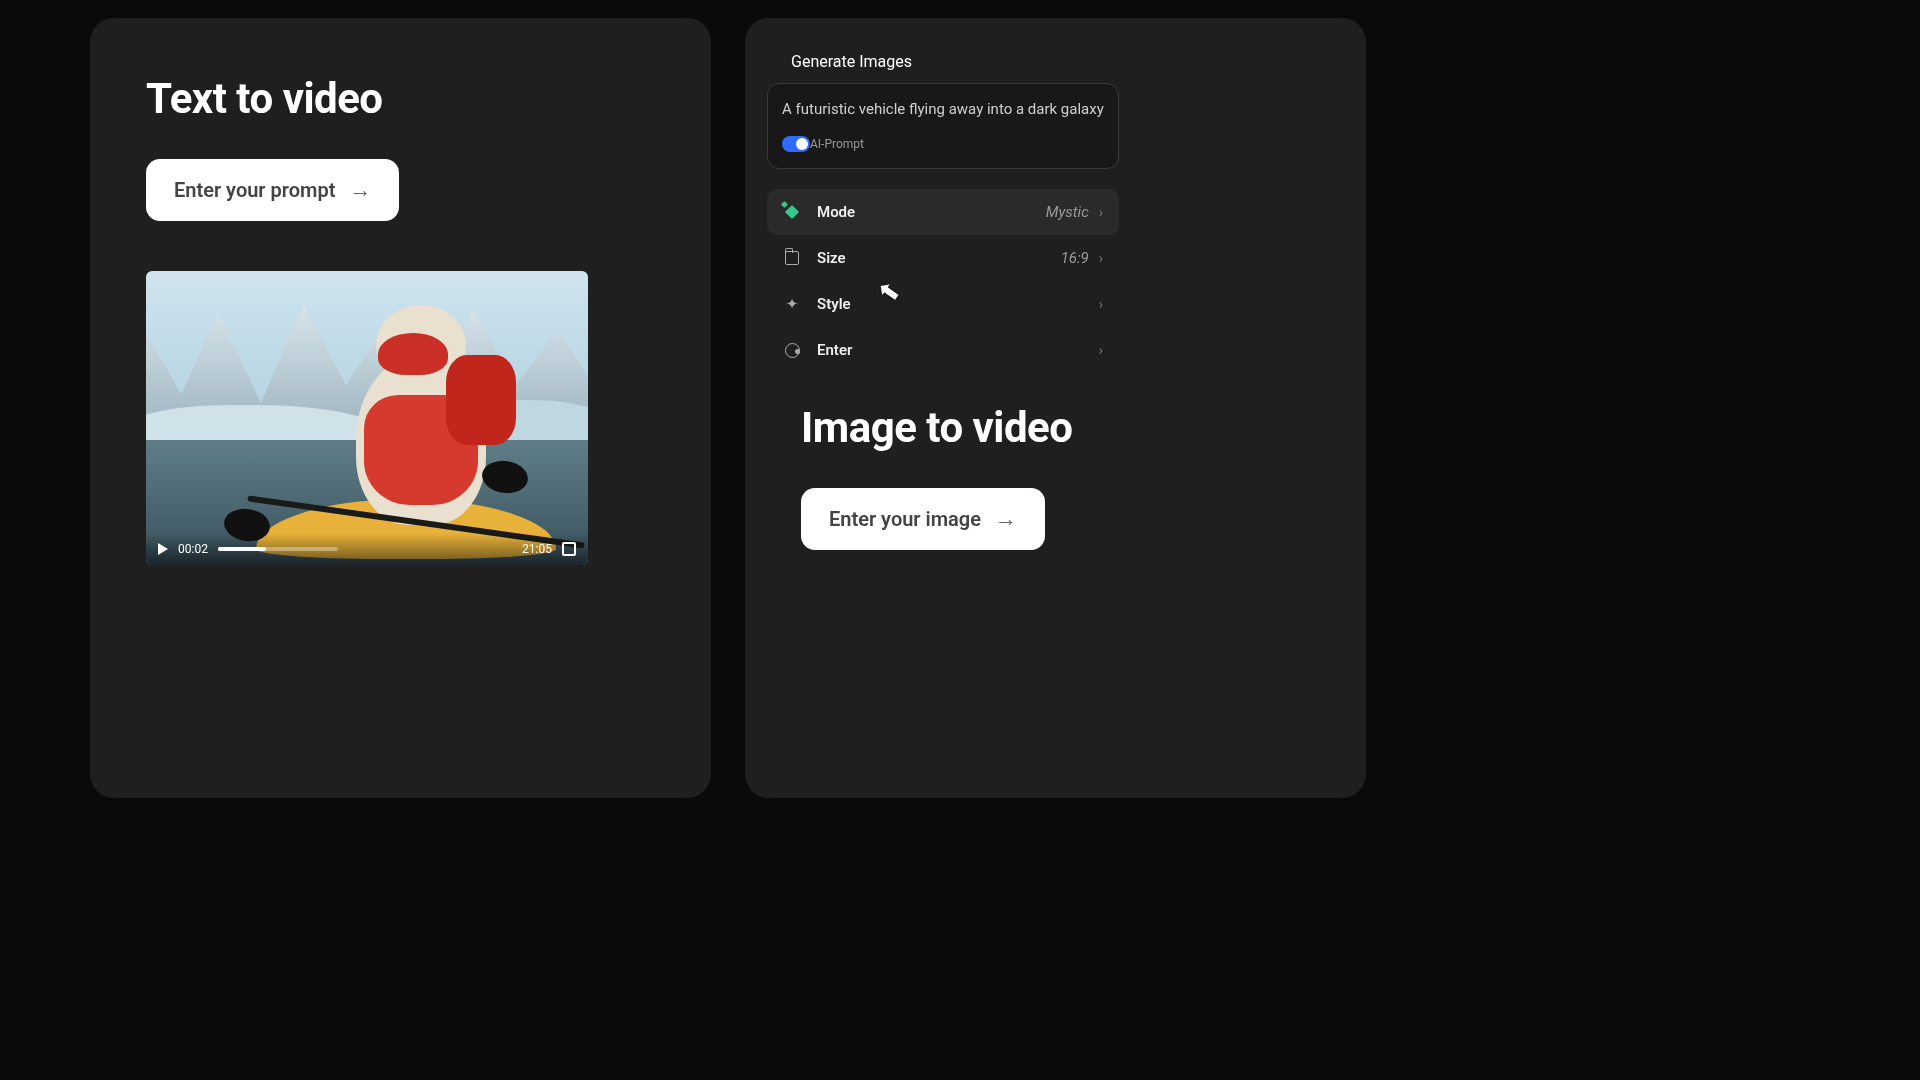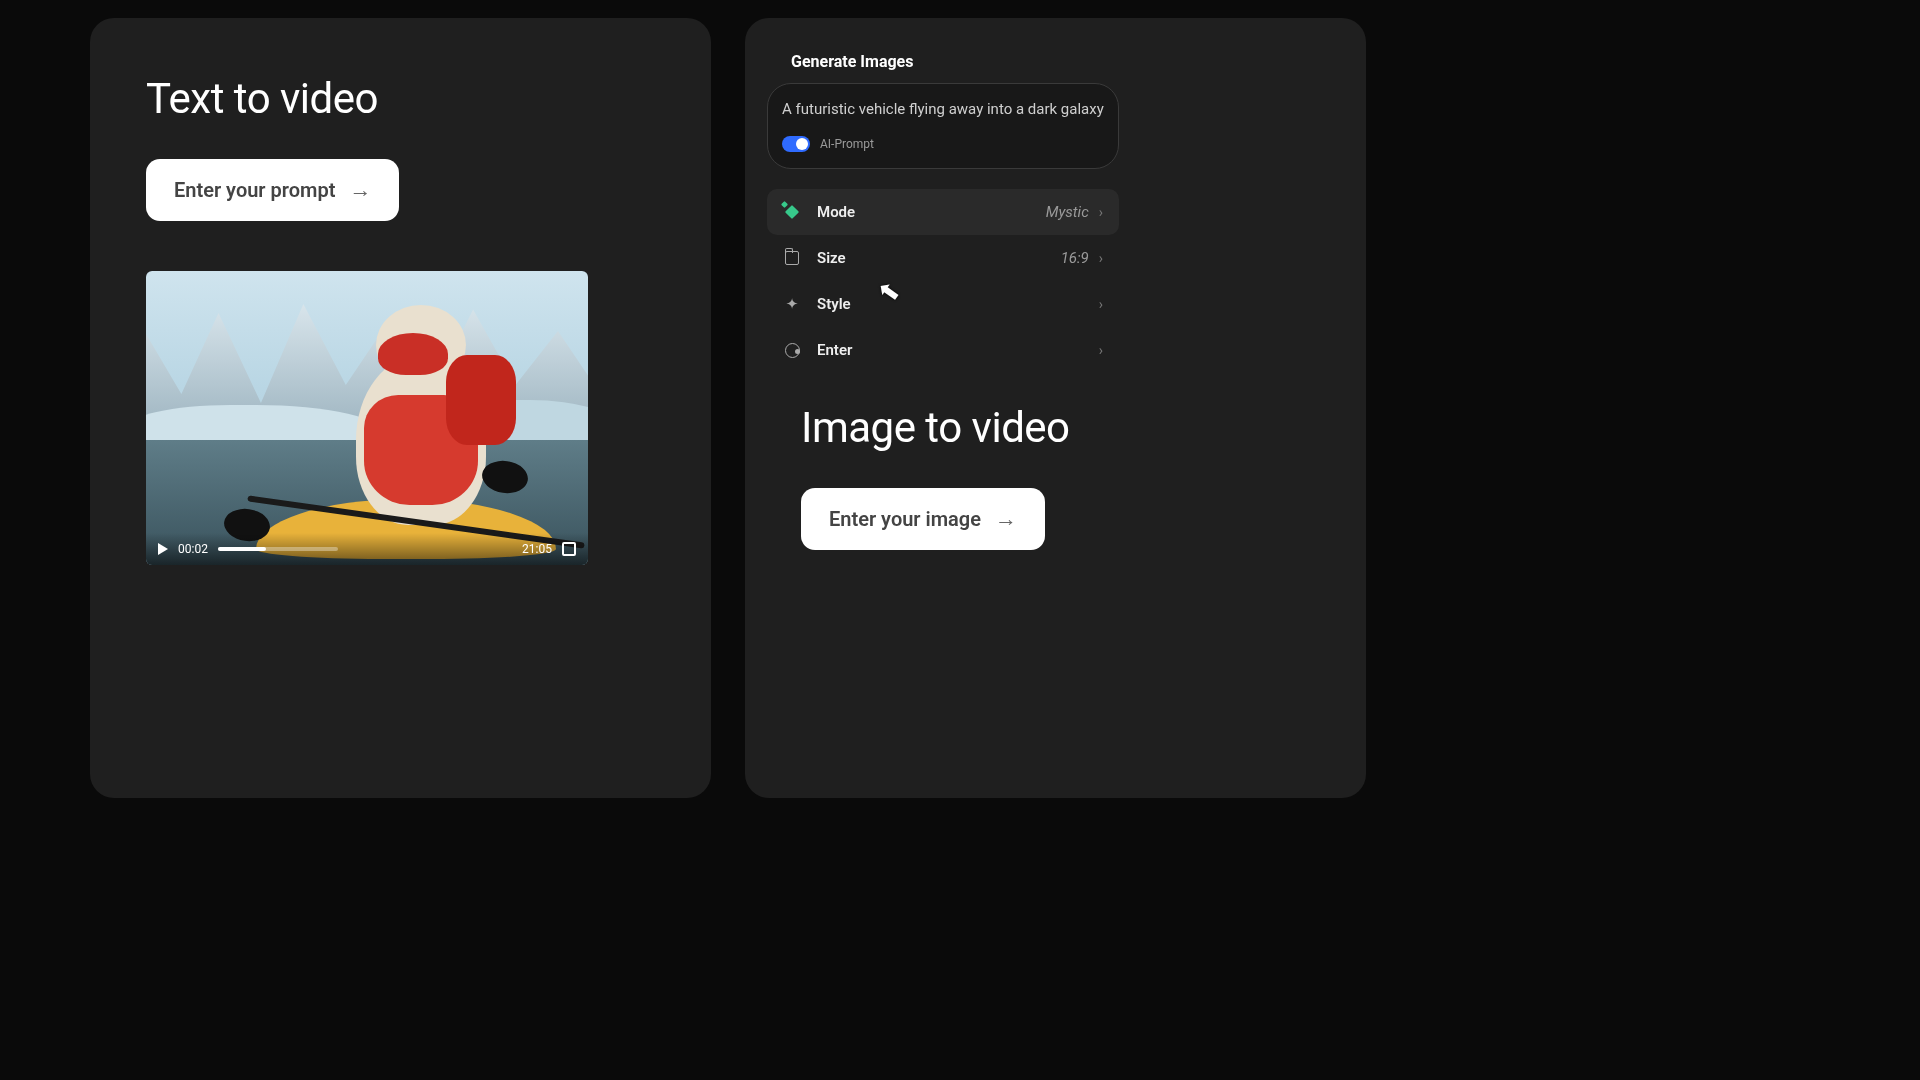--- a/index.html
+++ b/index.html
@@ -3,21 +3,21 @@
 <meta charset="utf-8">
 <style>
 * { margin:0; padding:0; box-sizing:border-box; font-family:-apple-system,BlinkMacSystemFont,"Segoe UI",Roboto,sans-serif; }
 body { background:#0a0a0a; width:1456px; height:816px; overflow:hidden; position:relative; }
 
 .page { display:flex; gap:34px; padding:18px 90px; height:100%; }
 
 .card { background:#1f1f1f; border-radius:24px; flex:1; padding:56px; color:#e5e5e5; position:relative; }
 .card-right { padding-top:18px; }
 
-h1.title { font-size:42px; font-weight:400; color:#fff; margin-bottom:36px; letter-spacing:-0.5px; }
+h1.title { font-size:42px; font-weight:700; color:#fff; margin-bottom:36px; letter-spacing:-0.5px; }
 p.desc   { font-size:21px; line-height:1.6; color:#d0d0d0; margin-bottom:36px; max-width:520px; }
 .desc-right { max-width:520px; }
 
 .cta { display:inline-flex; align-items:center; gap:14px; background:#fff; color:#444; font-size:20px; font-weight:600; padding:18px 28px; border-radius:14px; border:none; cursor:pointer; }
 .cta .arrow { font-size:22px; color:#666; }
 
 
 .video { position:relative; margin-top:50px; width:442px; height:294px; border-radius:6px; overflow:hidden; background:#000; }
 .scene { position:absolute; inset:0; }
 .sky   { position:absolute; inset:0; background:linear-gradient(#cfe4ee 0%,#b9d6e4 40%,#a9c8d8 100%); }
@@ -38,25 +38,25 @@
 .blade2{ position:absolute; bottom:72px; right:60px; width:46px; height:32px; background:#111; border-radius:50%; transform:rotate(8deg);}
 
 .controls { position:absolute; left:0; right:0; bottom:0; height:32px; display:flex; align-items:center; gap:10px; padding:0 12px; background:linear-gradient(transparent,rgba(0,0,0,0.55)); color:#fff; font-size:12px; }
 .play { width:0; height:0; border-left:10px solid #fff; border-top:6px solid transparent; border-bottom:6px solid transparent; cursor:pointer; }
 .track{ flex:0 0 120px; height:4px; background:rgba(255,255,255,.35); border-radius:2px; position:relative; }
 .track .fill{ position:absolute; left:0; top:0; bottom:0; width:40%; background:#fff; border-radius:2px; }
 .controls .spacer{ flex:1; }
 .fs { width:14px; height:14px; border:2px solid #fff; border-radius:2px; cursor:pointer; }
 
 
-.panel-title { font-size:16px; font-weight:700; color:#fff; padding:16px 24px 12px; }
+.panel-title { font-size:16px; font-weight:400; color:#fff; padding:16px 24px 12px; }
 .gen { width:352px; margin:0 0 30px -34px; }
-.promptbox { border:1px solid #3a3a3a; border-radius:24px; padding:16px 14px; background:#181818; }
+.promptbox { border:1px solid #3a3a3a; border-radius:12px; padding:16px 14px; background:#181818; }
 .prompt-text { font-size:15px; color:#cfcfcf; margin-bottom:18px; }
-.toggle-row { display:flex; align-items:center; gap:10px; }
+.toggle-row { display:flex; align-items:center; }
 .toggle { width:28px; height:16px; background:#2f6bff; border-radius:10px; position:relative; cursor:pointer; }
 .toggle .knob{ position:absolute; right:2px; top:2px; width:12px; height:12px; background:#fff; border-radius:50%; }
 .toggle-label{ font-size:12px; color:#9a9a9a; }
 
 .row { display:flex; align-items:center; padding:14px 16px; border-radius:10px; cursor:pointer; }
 .row.active { background:#2a2a2a;margin-top:20px; }
 .row .ic { width:18px; height:18px; margin-right:16px; display:flex; align-items:center; justify-content:center; }
 .row .lbl { font-size:15px; font-weight:600; color:#eee; }
 .row .val { margin-left:auto; font-size:15px; color:#9a9a9a; margin-right:10px;font-style:italic; }
 .row .chev{ color:#777; font-size:14px; }

